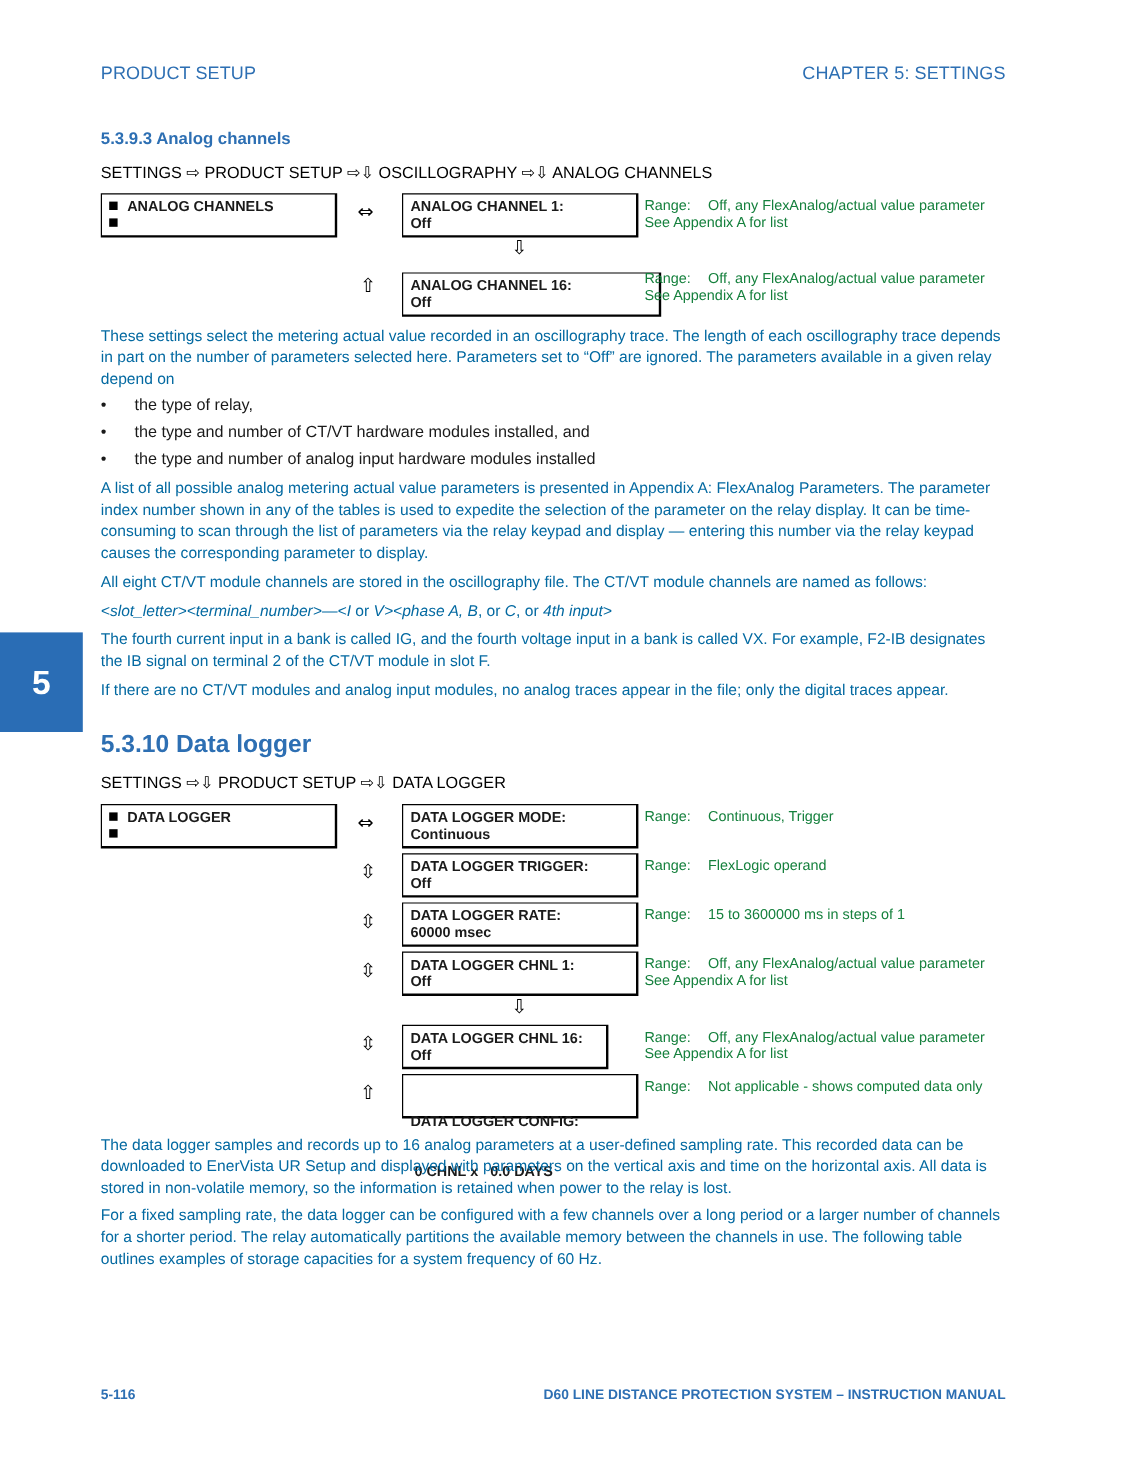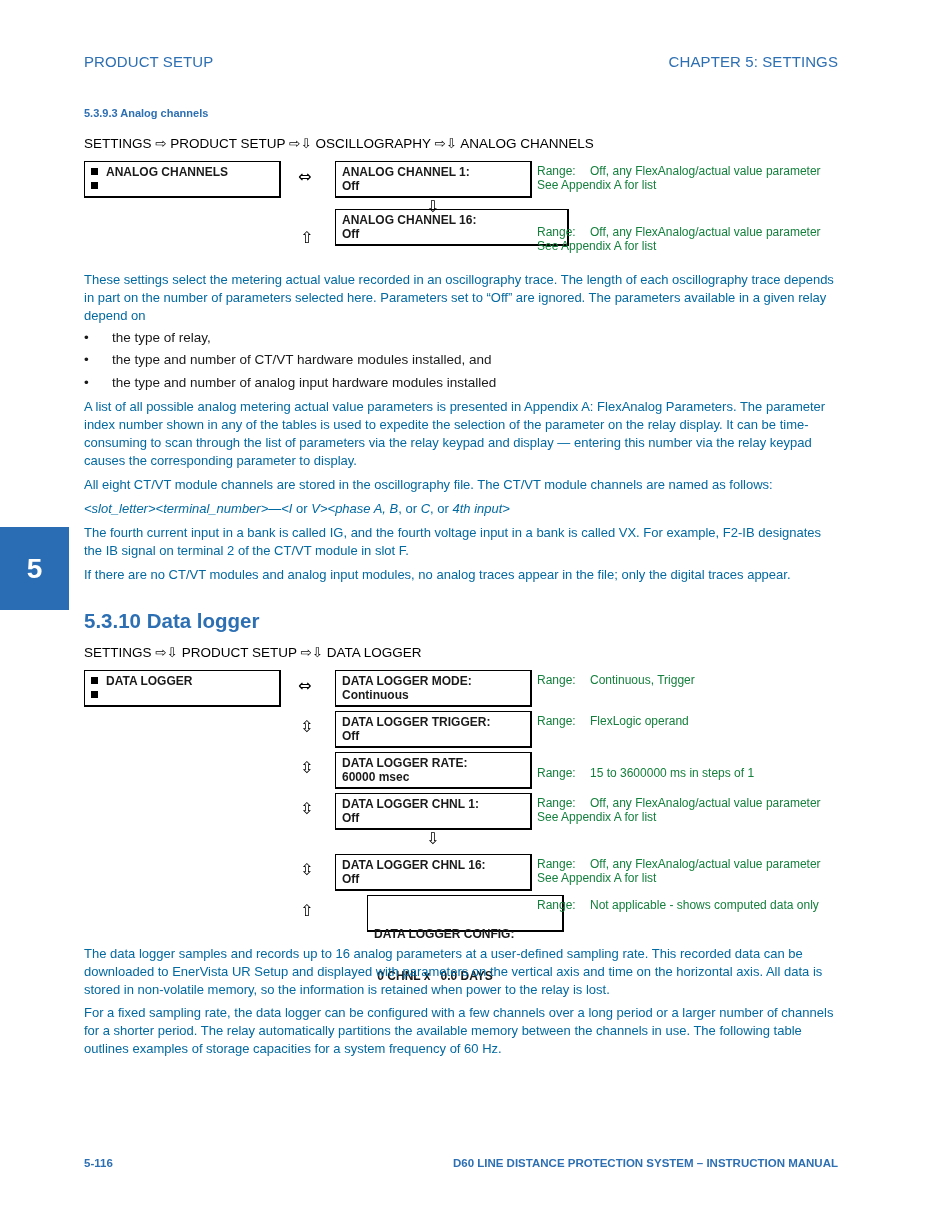--- a/index.html
+++ b/index.html
@@ -3,21 +3,21 @@
 <meta charset="utf-8">
 <style>
   html, body { margin: 0; padding: 0; }
   body {
     width: 950px; height: 1229px; position: relative; background: #ffffff;
     font-family: "Liberation Sans", sans-serif; color: #1a1a1a; overflow: hidden;
   }
   .abs { position: absolute; }
   .hdr { font-size: 15px; color: #2d6fb3; letter-spacing: 0.1px; }
   .ftr { font-size: 11.5px; color: #2d6fb3; font-weight: bold; }
-  .h3 { font-size: 11px; color: #2d6fb3; font-weight: bold; }
+  .h3 { font-size: 14px; color: #2d6fb3; font-weight: bold; }
   .h2 { font-size: 20.5px; color: #2d6fb3; font-weight: bold; }
   .path { font-size: 13.5px; color: #000; }
   .body-text { font-size: 13px; line-height: 18px; color: #0369a1; }
   .box {
     position: absolute; border: 1.5px solid #000; border-right-width: 2px; border-bottom-width: 2px;
     box-sizing: border-box; font-size: 12px; line-height: 14px; padding: 3px 6px; font-weight: bold;
   }
   .box .sq { display: inline-block; width: 7px; height: 7px; background: #000; margin-right: 8px; vertical-align: 1px; }
   .box .val { font-weight: bold; }
   .arrow { position: absolute; font-size: 16px; line-height: 16px; color: #000; font-family: "DejaVu Sans", sans-serif; }
@@ -53,21 +53,21 @@
   <div class="val">Off</div>
 </div>
 <div class="range" style="left:537px; top:164px;">
   <div><span class="lbl">Range:</span><span>Off, any FlexAnalog/actual value parameter</span></div>
   <div>See Appendix A for list</div>
 </div>
 
 <div class="arrow" style="left:426px; top:199px;">⇩</div>
 
 <div class="arrow" style="left:300px; top:230px;">⇧</div>
-<div class="box" style="left:335px; top:209px; width:234px; height:37px;">
+<div class="box" style="left:335px; top:227px; width:216px; height:37px;">
   <div>ANALOG CHANNEL 16:</div>
   <div class="val">Off</div>
 </div>
 <div class="range" style="left:537px; top:225px;">
   <div><span class="lbl">Range:</span><span>Off, any FlexAnalog/actual value parameter</span></div>
   <div>See Appendix A for list</div>
 </div>
 
 <div class="abs body-text" style="left:84px; top:271px; width:756px;">These settings select the metering actual value recorded in an oscillography trace. The length of each oscillography trace depends in part on the number of parameters selected here. Parameters set to “Off” are ignored. The parameters available in a given relay depend on</div>
 
@@ -109,48 +109,48 @@
 </div>
 <div class="range" style="left:537px; top:714px;">
   <div><span class="lbl">Range:</span><span>FlexLogic operand</span></div>
 </div>
 
 <div class="arrow" style="left:300px; top:760px;">⇳</div>
 <div class="box" style="left:335px; top:752px; width:197px; height:37px;">
   <div>DATA LOGGER RATE:</div>
   <div class="val">60000 msec</div>
 </div>
-<div class="range" style="left:537px; top:755px;margin-top:11px;">
+<div class="range" style="left:537px; top:755px;">
   <div><span class="lbl">Range:</span><span>15 to 3600000 ms in steps of 1</span></div>
 </div>
 
 <div class="arrow" style="left:300px; top:801px;">⇳</div>
 <div class="box" style="left:335px; top:793px; width:197px; height:37px;">
   <div>DATA LOGGER CHNL  1:</div>
   <div class="val">Off</div>
 </div>
 <div class="range" style="left:537px; top:796px;">
   <div><span class="lbl">Range:</span><span>Off, any FlexAnalog/actual value parameter</span></div>
   <div>See Appendix A for list</div>
 </div>
 
 <div class="arrow" style="left:426px; top:831px;">⇩</div>
 
 <div class="arrow" style="left:300px; top:862px;">⇳</div>
-<div class="box" style="left:335px; top:854px; width:197px; height:37px;">
+<div class="box" style="left:335px; top:854px; width:172px; height:37px;">
   <div>DATA LOGGER CHNL 16:</div>
   <div class="val">Off</div>
 </div>
 <div class="range" style="left:537px; top:857px;">
   <div><span class="lbl">Range:</span><span>Off, any FlexAnalog/actual value parameter</span></div>
   <div>See Appendix A for list</div>
 </div>
 
 <div class="arrow" style="left:300px; top:903px;">⇧</div>
-<div class="box" style="left:335px; top:895px; width:197px; height:37px; white-space:pre;margin-left:32px;">
+<div class="box" style="left:335px; top:895px; width:197px; height:37px; white-space:pre;">
   <div>DATA LOGGER CONFIG:</div>
   <div class="val"> 0 CHNL x   0.0 DAYS</div>
 </div>
 <div class="range" style="left:537px; top:898px;">
   <div><span class="lbl">Range:</span><span>Not applicable - shows computed data only</span></div>
 </div>
 
 <div class="abs body-text" style="left:84px; top:945px; width:756px;">The data logger samples and records up to 16 analog parameters at a user-defined sampling rate. This recorded data can be downloaded to EnerVista UR Setup and displayed with parameters on the vertical axis and time on the horizontal axis. All data is stored in non-volatile memory, so the information is retained when power to the relay is lost.</div>
 <div class="abs body-text" style="left:84px; top:1004px; width:756px;">For a fixed sampling rate, the data logger can be configured with a few channels over a long period or a larger number of channels for a shorter period. The relay automatically partitions the available memory between the channels in use. The following table outlines examples of storage capacities for a system frequency of 60 Hz.</div>
 

